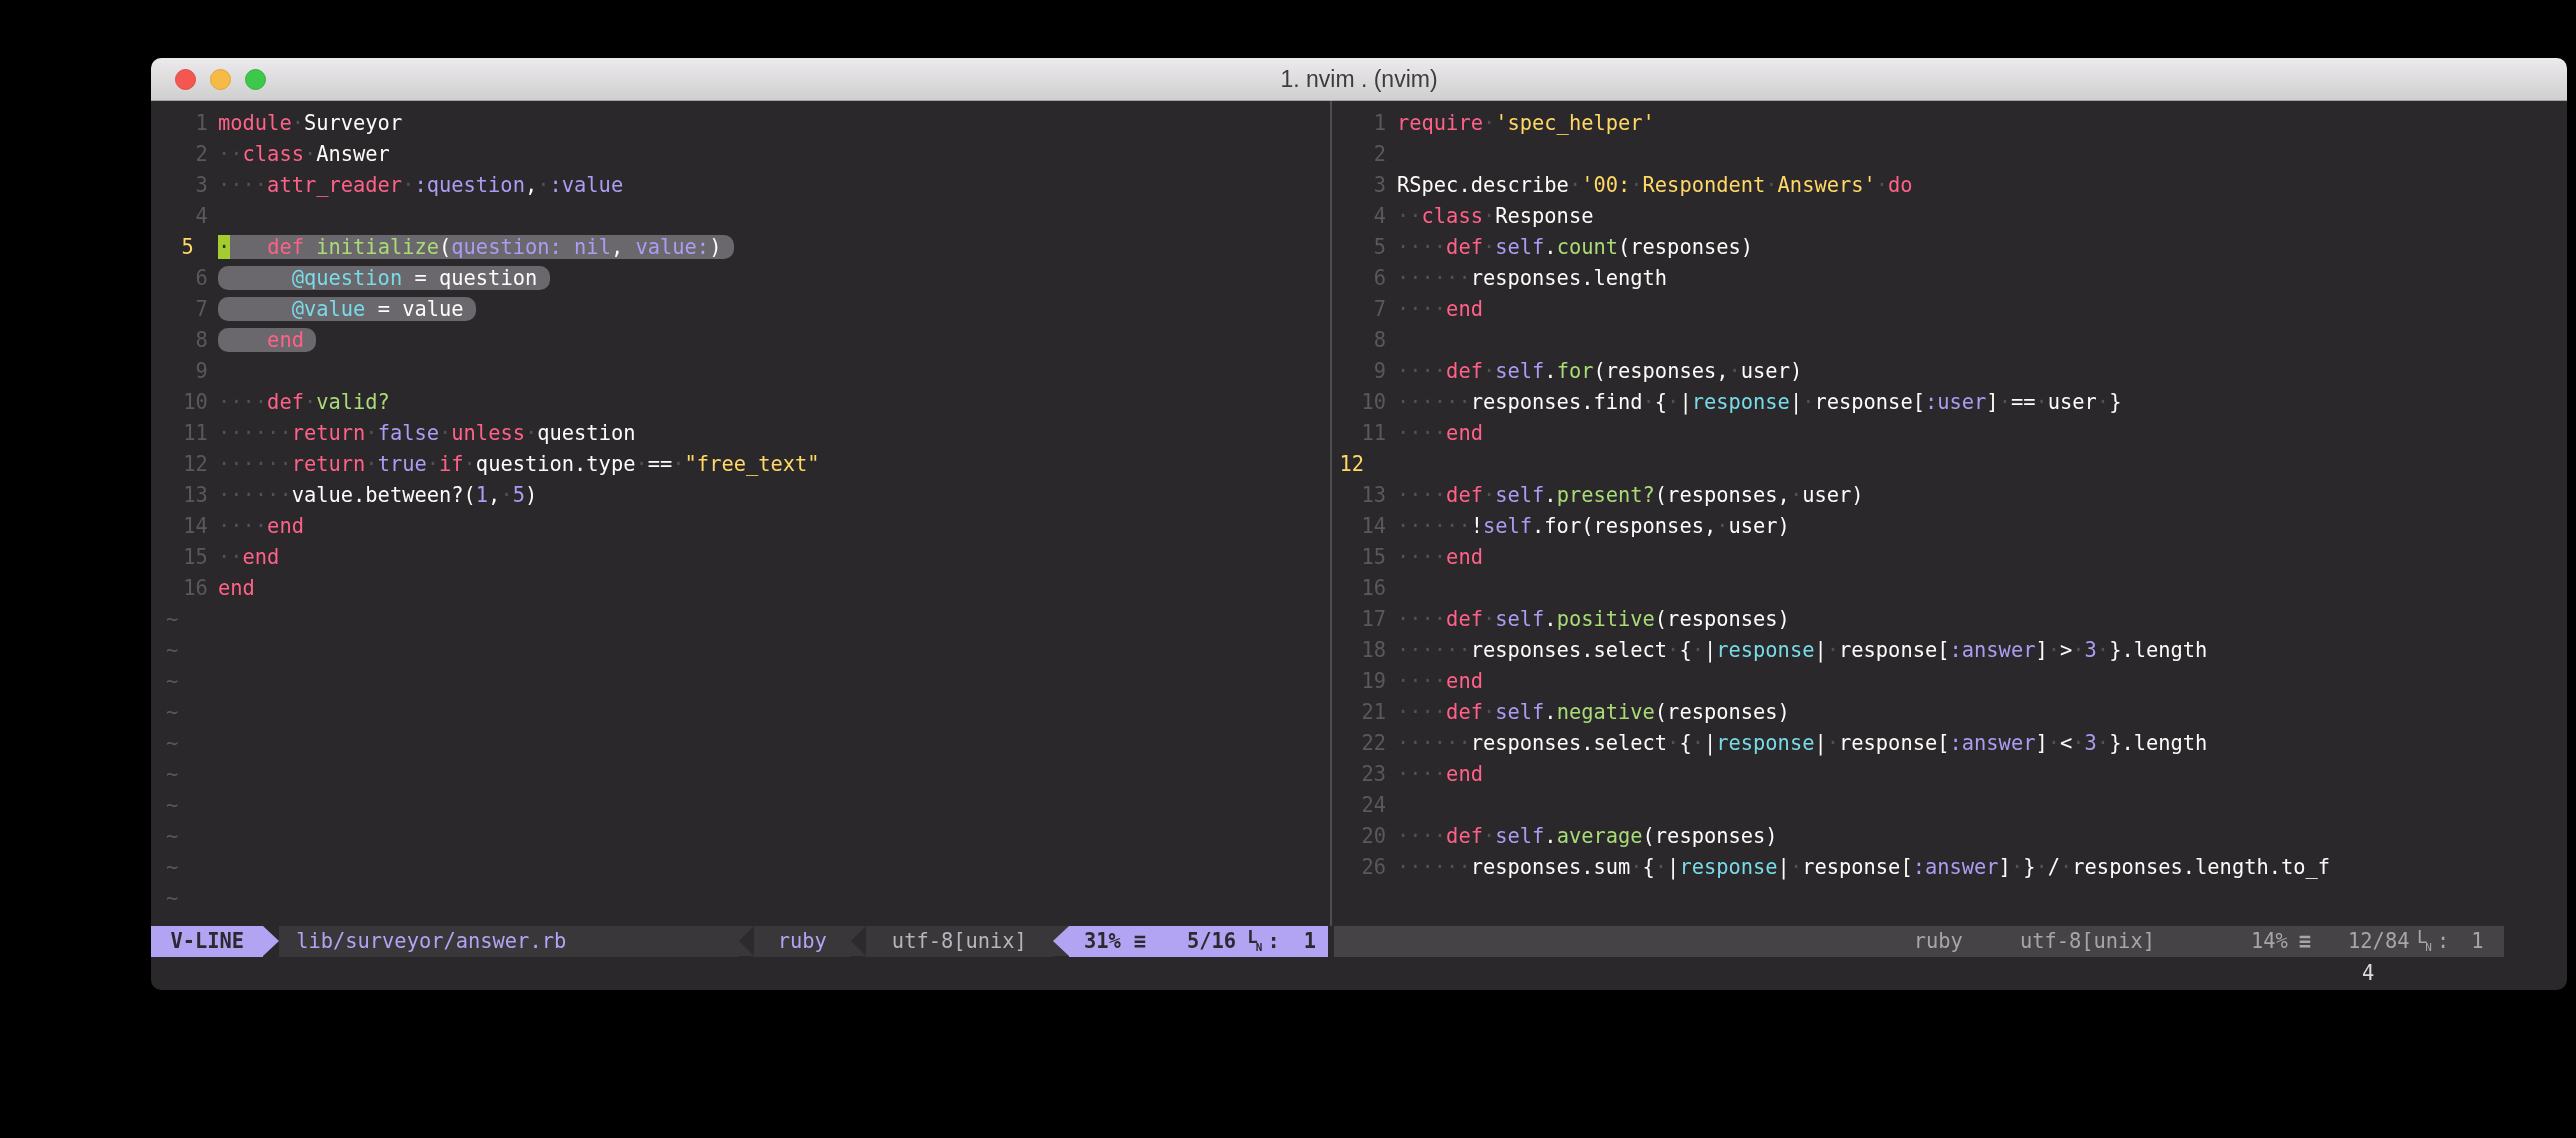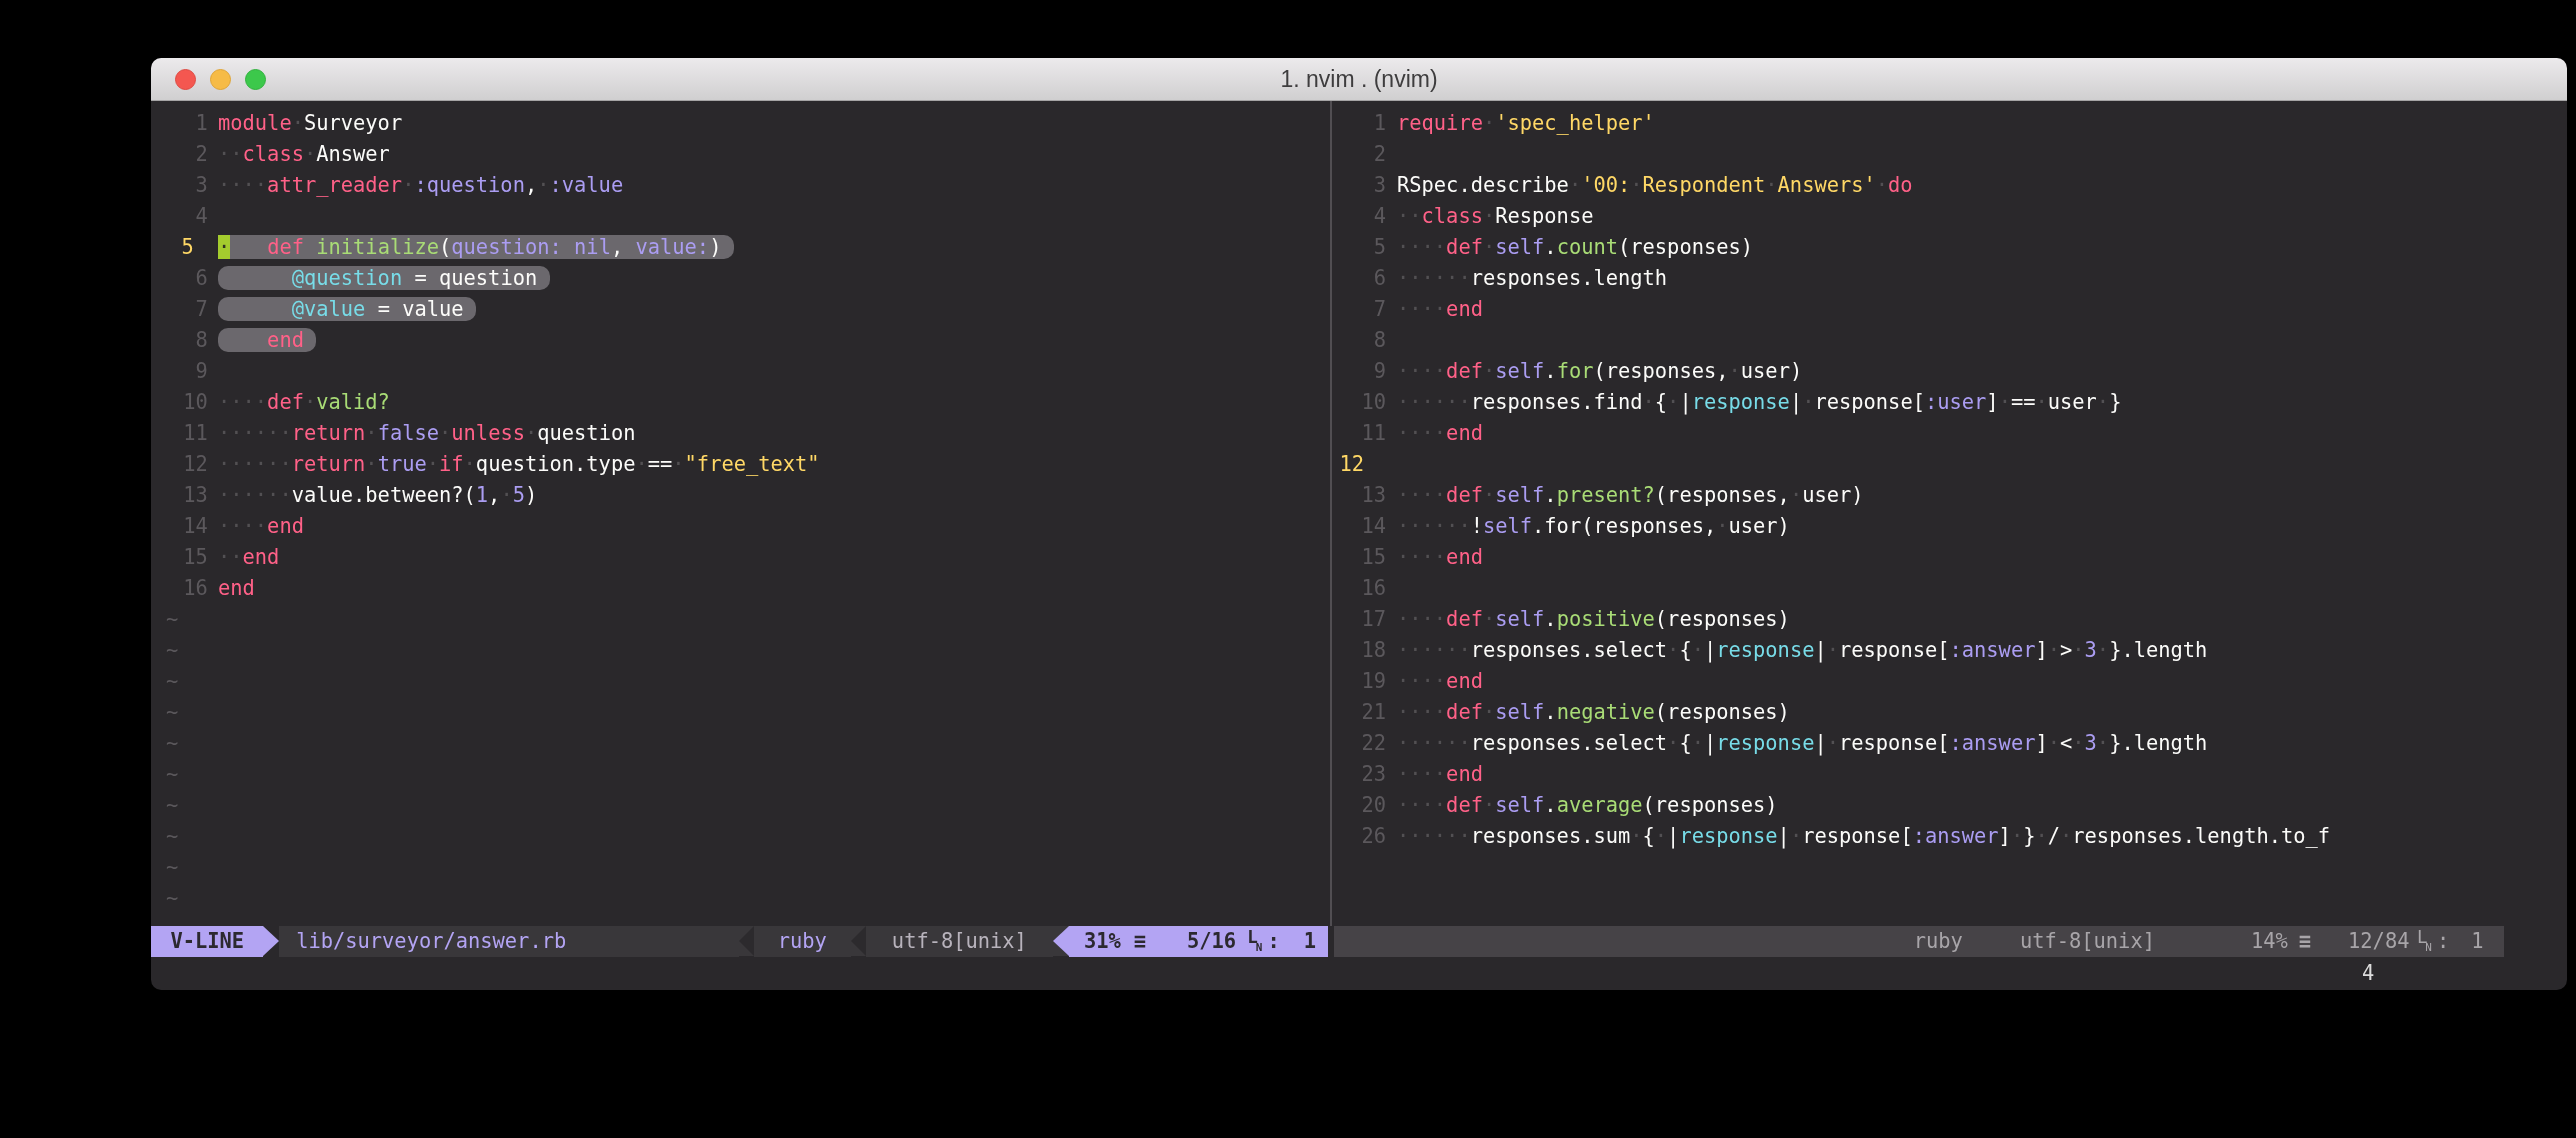--- a/index.html
+++ b/index.html
@@ -153,20 +153,21 @@
         <div class="row"><span class="g">13</span><span class="code"><span class="ws">····</span><span class="kw">def</span><span class="ws">·</span><span class="sym">self</span><span class="fg">.</span><span class="fn">present?</span><span class="fg">(responses,</span><span class="ws">·</span><span class="fg">user)</span></span></div>
         <div class="row"><span class="g">14</span><span class="code"><span class="ws">······</span><span class="fg">!</span><span class="sym">self</span><span class="fg">.for(responses,</span><span class="ws">·</span><span class="fg">user)</span></span></div>
         <div class="row"><span class="g">15</span><span class="code"><span class="ws">····</span><span class="kw">end</span></span></div>
         <div class="row"><span class="g">16</span><span class="code"></span></div>
         <div class="row"><span class="g">17</span><span class="code"><span class="ws">····</span><span class="kw">def</span><span class="ws">·</span><span class="sym">self</span><span class="fg">.</span><span class="fn">positive</span><span class="fg">(responses)</span></span></div>
         <div class="row"><span class="g">18</span><span class="code"><span class="ws">······</span><span class="fg">responses.select</span><span class="ws">·</span><span class="fg">{</span><span class="ws">·</span><span class="fg">|</span><span class="cy">response</span><span class="fg">|</span><span class="ws">·</span><span class="fg">response[</span><span class="sym">:answer</span><span class="fg">]</span><span class="ws">·</span><span class="fg">&gt;</span><span class="ws">·</span><span class="sym">3</span><span class="ws">·</span><span class="fg">}.length</span></span></div>
         <div class="row"><span class="g">19</span><span class="code"><span class="ws">····</span><span class="kw">end</span></span></div>
         <div class="row"><span class="g">21</span><span class="code"><span class="ws">····</span><span class="kw">def</span><span class="ws">·</span><span class="sym">self</span><span class="fg">.</span><span class="fn">negative</span><span class="fg">(responses)</span></span></div>
         <div class="row"><span class="g">22</span><span class="code"><span class="ws">······</span><span class="fg">responses.select</span><span class="ws">·</span><span class="fg">{</span><span class="ws">·</span><span class="fg">|</span><span class="cy">response</span><span class="fg">|</span><span class="ws">·</span><span class="fg">response[</span><span class="sym">:answer</span><span class="fg">]</span><span class="ws">·</span><span class="fg">&lt;</span><span class="ws">·</span><span class="sym">3</span><span class="ws">·</span><span class="fg">}.length</span></span></div>
         <div class="row"><span class="g">23</span><span class="code"><span class="ws">····</span><span class="kw">end</span></span></div>
+        <div class="row"><span class="g">24</span><span class="code"></span></div>
         <div class="row"><span class="g">20</span><span class="code"><span class="ws">····</span><span class="kw">def</span><span class="ws">·</span><span class="sym">self</span><span class="fg">.</span><span class="fn">average</span><span class="fg">(responses)</span></span></div>
         <div class="row"><span class="g">26</span><span class="code"><span class="ws">······</span><span class="fg">responses.sum</span><span class="ws">·</span><span class="fg">{</span><span class="ws">·</span><span class="fg">|</span><span class="cy">response</span><span class="fg">|</span><span class="ws">·</span><span class="fg">response[</span><span class="sym">:answer</span><span class="fg">]</span><span class="ws">·</span><span class="fg">}</span><span class="ws">·</span><span class="fg">/</span><span class="ws">·</span><span class="fg">responses.length.to_f</span></span></div>
       </div>
 
     <div class="sbar sbar-left">
       <div class="mode">V-LINE</div>
       <div class="tri-r"></div>
       <div class="sec sec-file">lib/surveyor/answer.rb</div>
       <div class="chev"></div>
       <div class="sec sec-ft">ruby</div>

